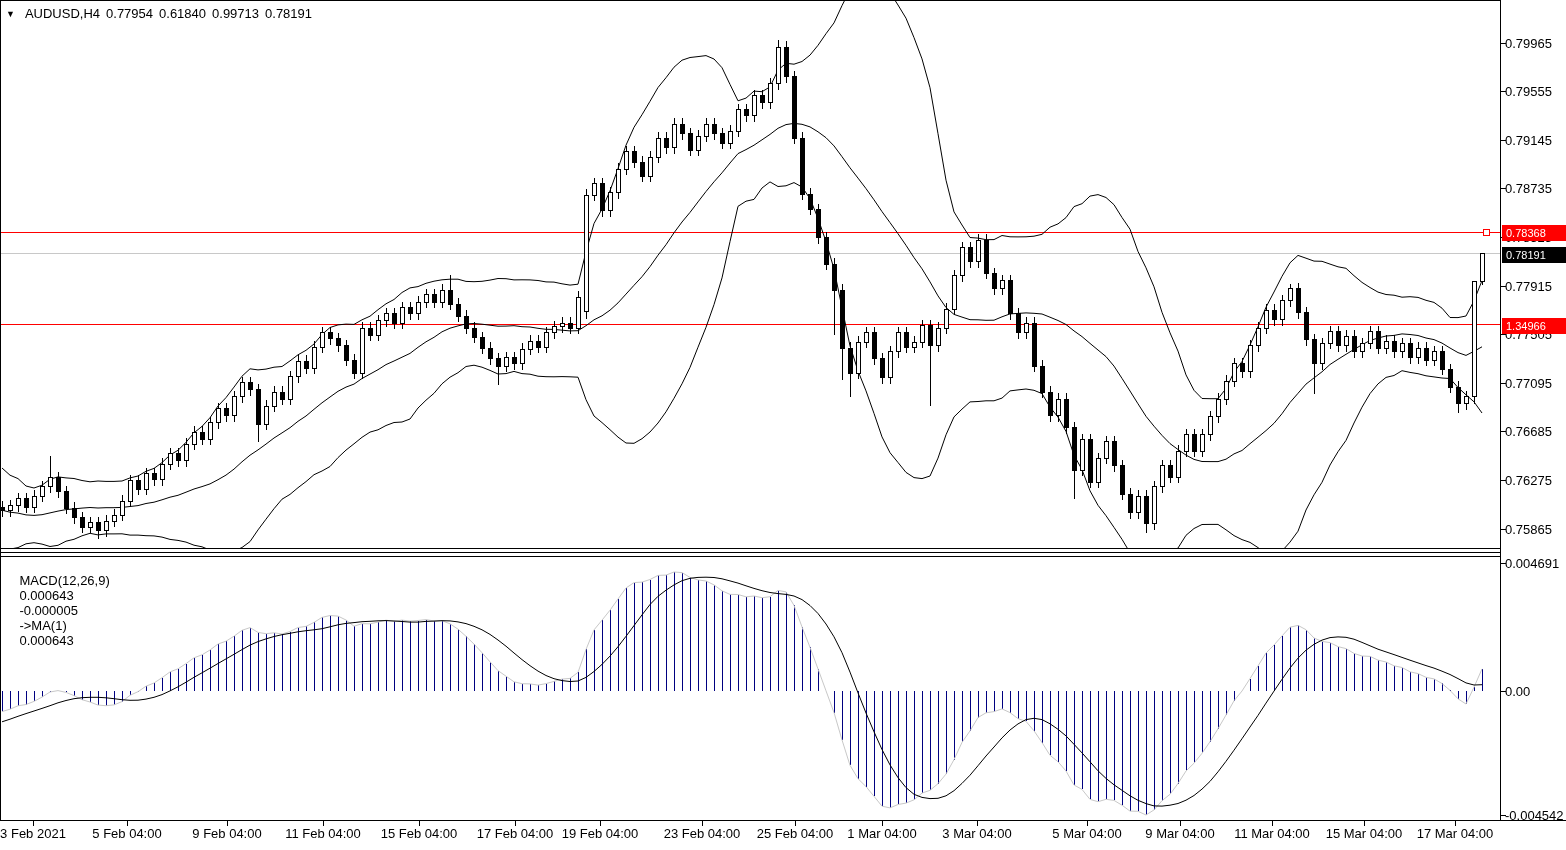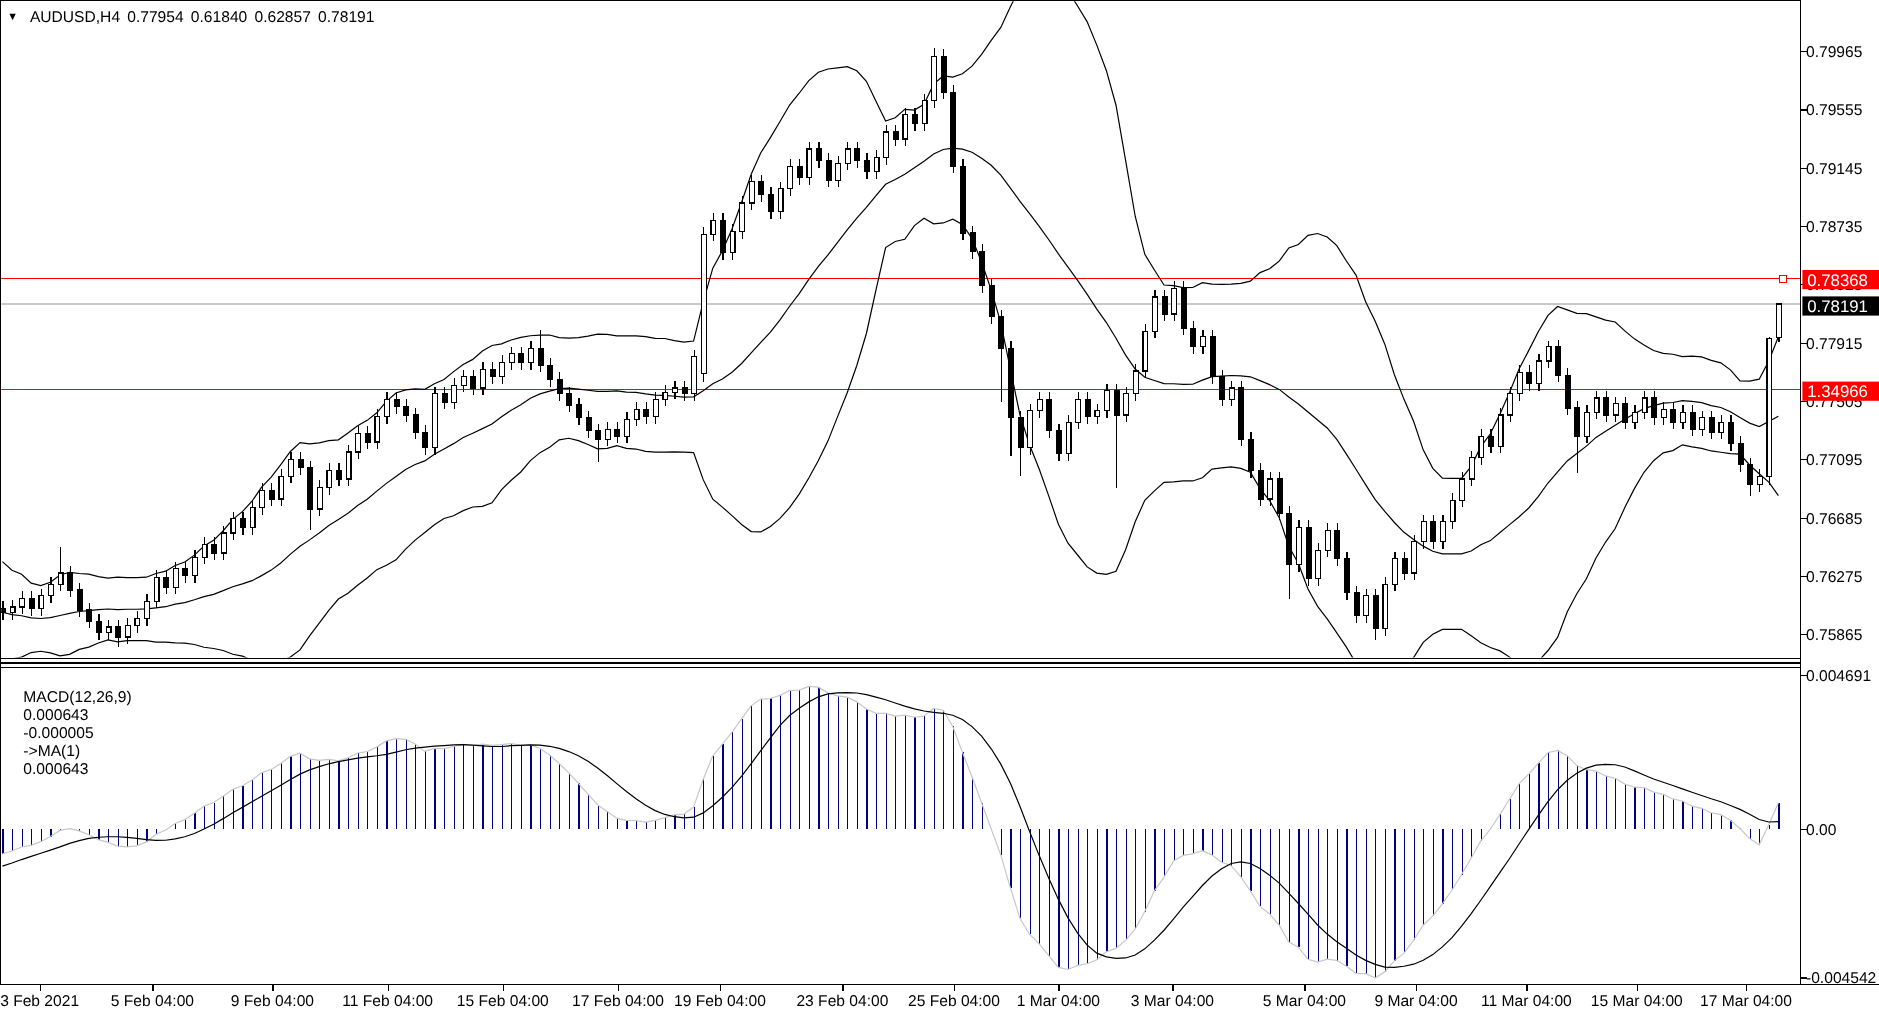--- a/index.html
+++ b/index.html
@@ -13,21 +13,21 @@
     font-size:13px;white-space:pre;z-index:3;
   }
   .hdr .tri{font-size:9px;margin-right:4px;}
   .hdr .vals span{margin-right:6px;text-align:center;}
   .macd-hdr{
     position:absolute;left:5px;top:558px;font-size:13px;white-space:pre;z-index:3;
   }
   .macd-hdr span{margin-right:16px;}
   .badge{
     position:absolute;left:1502px;width:64px;height:16px;line-height:16px;
-    font-size:14px;color:#fff;padding-left:4px;box-sizing:border-box;z-index:4;
+    font-size:11px;color:#fff;padding-left:4px;box-sizing:border-box;z-index:4;
   }
   .badge.red{background:#ff0000;}
   .badge.black{background:#000000;}
   text{font-family:"Liberation Sans",sans-serif;font-size:13px;fill:#000;}
 </style>
 </head>
 <body>
 
 <div class="chart-root">
 
@@ -1060,21 +1060,21 @@
         <line x1="1364.5" y1="820" x2="1364.5" y2="826" stroke="#000000" shape-rendering="crispEdges"></line>
         <text x="1364" y="838" text-anchor="middle">15 Mar 04:00</text>
         <line x1="1455.5" y1="820" x2="1455.5" y2="826" stroke="#000000" shape-rendering="crispEdges"></line>
         <text x="1455" y="838" text-anchor="middle">17 Mar 04:00</text>
       </g>
     </svg>
 
   <div class="hdr">
     <span class="tri">▼</span>
     <span>AUDUSD,H4</span>
-    <span class="vals"><span>0.77954</span><span>0.61840</span><span>0.62857</span><span>0.78191</span></span>
+    <span class="vals"><span>0.77954</span><span>0.61840</span><span>0.99713</span><span>0.78191</span></span>
   </div>
 
   <div class="macd-hdr">
     <span>MACD(12,26,9)</span>
     <span>0.000643</span>
     <span>-0.000005</span>
     <span>-&gt;MA(1)</span>
     <span>0.000643</span>
   </div>
 

